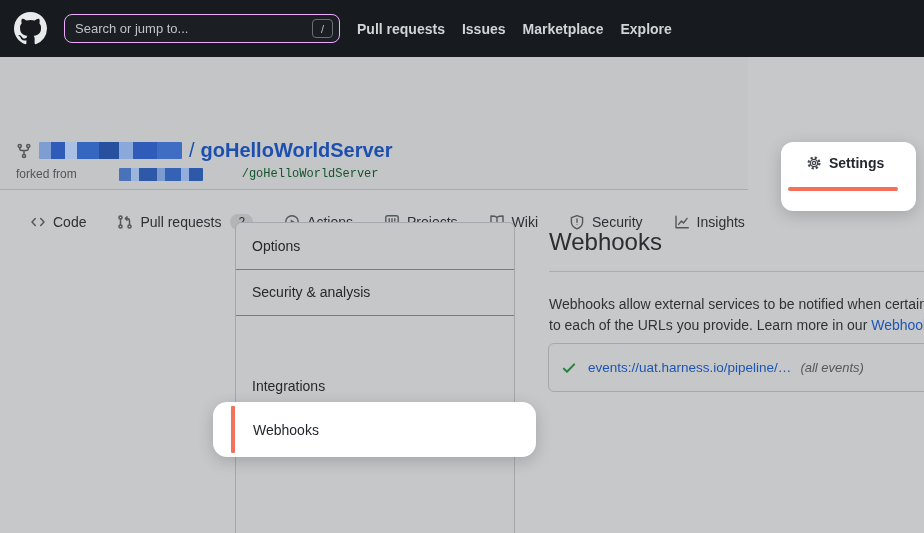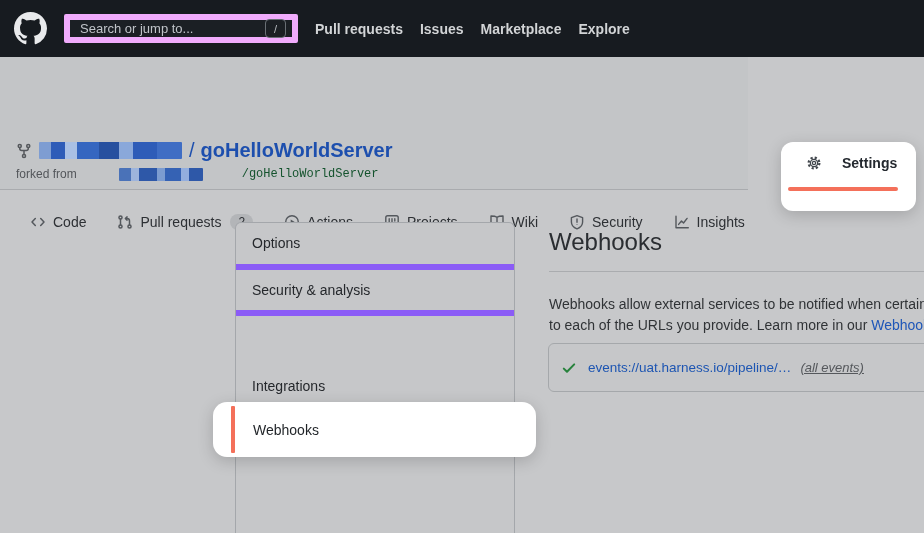--- a/index.html
+++ b/index.html
@@ -11,22 +11,22 @@
   }
   .stage { position: absolute; inset: 0; width: 924px; height: 533px; overflow: hidden; }
 
   
   .appheader {
     position: absolute; left: 0; top: 0; width: 924px; height: 57px;
     background: #171b20; display: flex; align-items: center; z-index: 2;
   }
   .gh-logo { margin-left: 14px; width: 33px; height: 33px; display: flex; align-items: center; color: #e9eaec; }
   .searchbox {
-    margin-left: 17px; width: 234px; height: 29px;
-    border: 6px solid #f0abfc; border-radius: 2px;
+    margin-left: 17px; width: 276px; height: 29px;
+    border: 1px solid #f0abfc; border-radius: 8px;
     background: rgba(255,255,255,0.02);
     display: flex; align-items: center; padding: 0 6px 0 10px;
     color: #c4c8cd; font-size: 13px;
   }
   .searchbox .ph { flex: 1; color: #c0c4c9; }
   .slash-key {
     width: 21px; height: 19px; border: 1px solid #6a7076; border-radius: 4px;
     font-size: 11px; color: #b7bbc0; display: flex; align-items: center; justify-content: center;
   }
   .topnav { display: flex; gap: 17px; margin-left: 17px; }
@@ -67,37 +67,37 @@
   }
   .tab-spacer { width: 104px; }
 
   
   .settings-spot {
     position: absolute; left: 781px; top: 142px; width: 135px; height: 69px;
     background: #ffffff; border-radius: 12px; z-index: 5;
     box-shadow: 0 4px 16px rgba(0,0,0,0.18);
   }
   .settings-spot .tabrow {
-    position: absolute; left: 25px; top: 13px; display: flex; align-items: center; gap: 20px;
+    position: absolute; left: 25px; top: 13px; display: flex; align-items: center; gap: 7px;
     font-size: 14px; font-weight: 600; color: #24292f; cursor: pointer;
   }
   .settings-spot .ticon { color: #41464c; display: flex; }
   .settings-underline {
     position: absolute; left: 7px; top: 45px; width: 110px; height: 4px;
     border-radius: 2px; background: #f4705a;
   }
 
   
   .sidebar {
     position: absolute; left: 235px; top: 222px; width: 280px; height: 330px;
     background: #c6c7c9; border: 1px solid #a4a7ab; border-radius: 6px 6px 0 0; border-bottom: none;
   }
   .side-item {
     height: 46.5px; display: flex; align-items: center; padding-left: 16px;
-    font-size: 14px; color: #25282c; border-bottom: 6px solid #8b5cf6; cursor: pointer;
+    font-size: 14px; color: #25282c; border-bottom: 1px solid #8b5cf6; cursor: pointer;
   }
   .side-item:last-child { border-bottom: none; }
   .side-item.ghost { visibility: hidden; }
 
   
   .webhooks-spot {
     position: absolute; left: 213px; top: 402px; width: 323px; height: 55px;
     background: #ffffff; border-radius: 14px; z-index: 5;
     box-shadow: 0 4px 16px rgba(0,0,0,0.18);
   }
@@ -116,21 +116,21 @@
   .intro { position: absolute; left: 549px; top: 294px; width: 500px; font-size: 14px; color: #303336; line-height: 21px; white-space: nowrap; }
   .intro a { color: #1e56b8; text-decoration: none; cursor: pointer; }
 
   .webhook-box {
     position: absolute; left: 548px; top: 343px; width: 402px; height: 49px;
     border: 1px solid #a5a8ab; border-radius: 6px; background: #c6c7c9;
     display: flex; align-items: center;
   }
   .check { color: #27823c; margin: 0 11px 0 12px; display: flex; }
   .hook-url { font-size: 13.5px; color: #1d55b2; text-decoration: none; cursor: pointer; white-space: nowrap; }
-  .hook-events { font-size: 13px; font-style: italic; color: #55585c; margin-left: 9px; white-space: nowrap; text-decoration: underline; }
+  .hook-events { font-size: 13px; font-style: italic; color: #55585c; margin-left: 9px; white-space: nowrap; }
 
   svg { display: block; }
 </style>
 </head>
 <body>
 
 <div class="stage">
 
   <div class="appheader">
     <span class="gh-logo">

